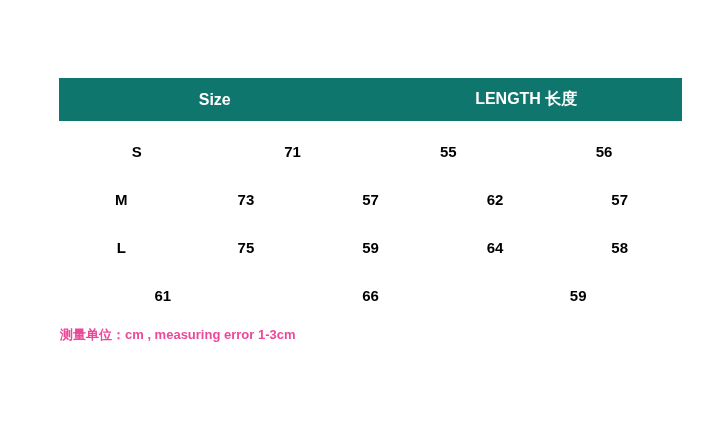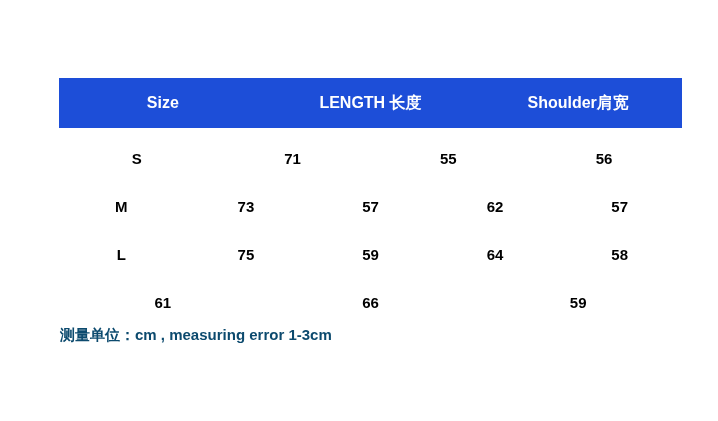--- a/index.html
+++ b/index.html
@@ -15,23 +15,23 @@
     font-family: "Liberation Sans", sans-serif;
   }
   .size-chart {
     position: absolute;
     left: 59px;
     top: 78px;
     width: 623px;
   }
   .header-row {
     display: flex;
-    height: 50px;
+    height: 43px;
     align-items: center;
-    background: #1d4ed8;
+    background: #0f766e;
   }
   .header-row .cell {
     color: #ffffff;
     font-size: 16px;
     font-weight: bold;
   }
   .cell {
     flex: 1 1 0;
     text-align: center;
     white-space: nowrap;
@@ -46,34 +46,33 @@
   }
   .data-row .cell {
     color: #000000;
     font-size: 15px;
     font-weight: bold;
   }
   .note {
     position: absolute;
     left: 60px;
     top: 326px;
-    color: #0c4a6e;
-    font-size: 15px;
+    color: #ec4899;
+    font-size: 13px;
     font-weight: bold;
     white-space: nowrap;
   }
 </style>
 </head>
 <body>
 
 <div class="size-chart">
   <div class="header-row">
     <div class="cell">Size</div>
     <div class="cell">LENGTH 长度</div>
-    <div class="cell">Shoulder肩宽</div>
   </div>
   <div class="table-body">
     <div class="data-row">
       <div class="cell">S</div>
       <div class="cell">71</div>
       <div class="cell">55</div>
       <div class="cell">56</div>
     </div>
     <div class="data-row">
       <div class="cell">M</div>

